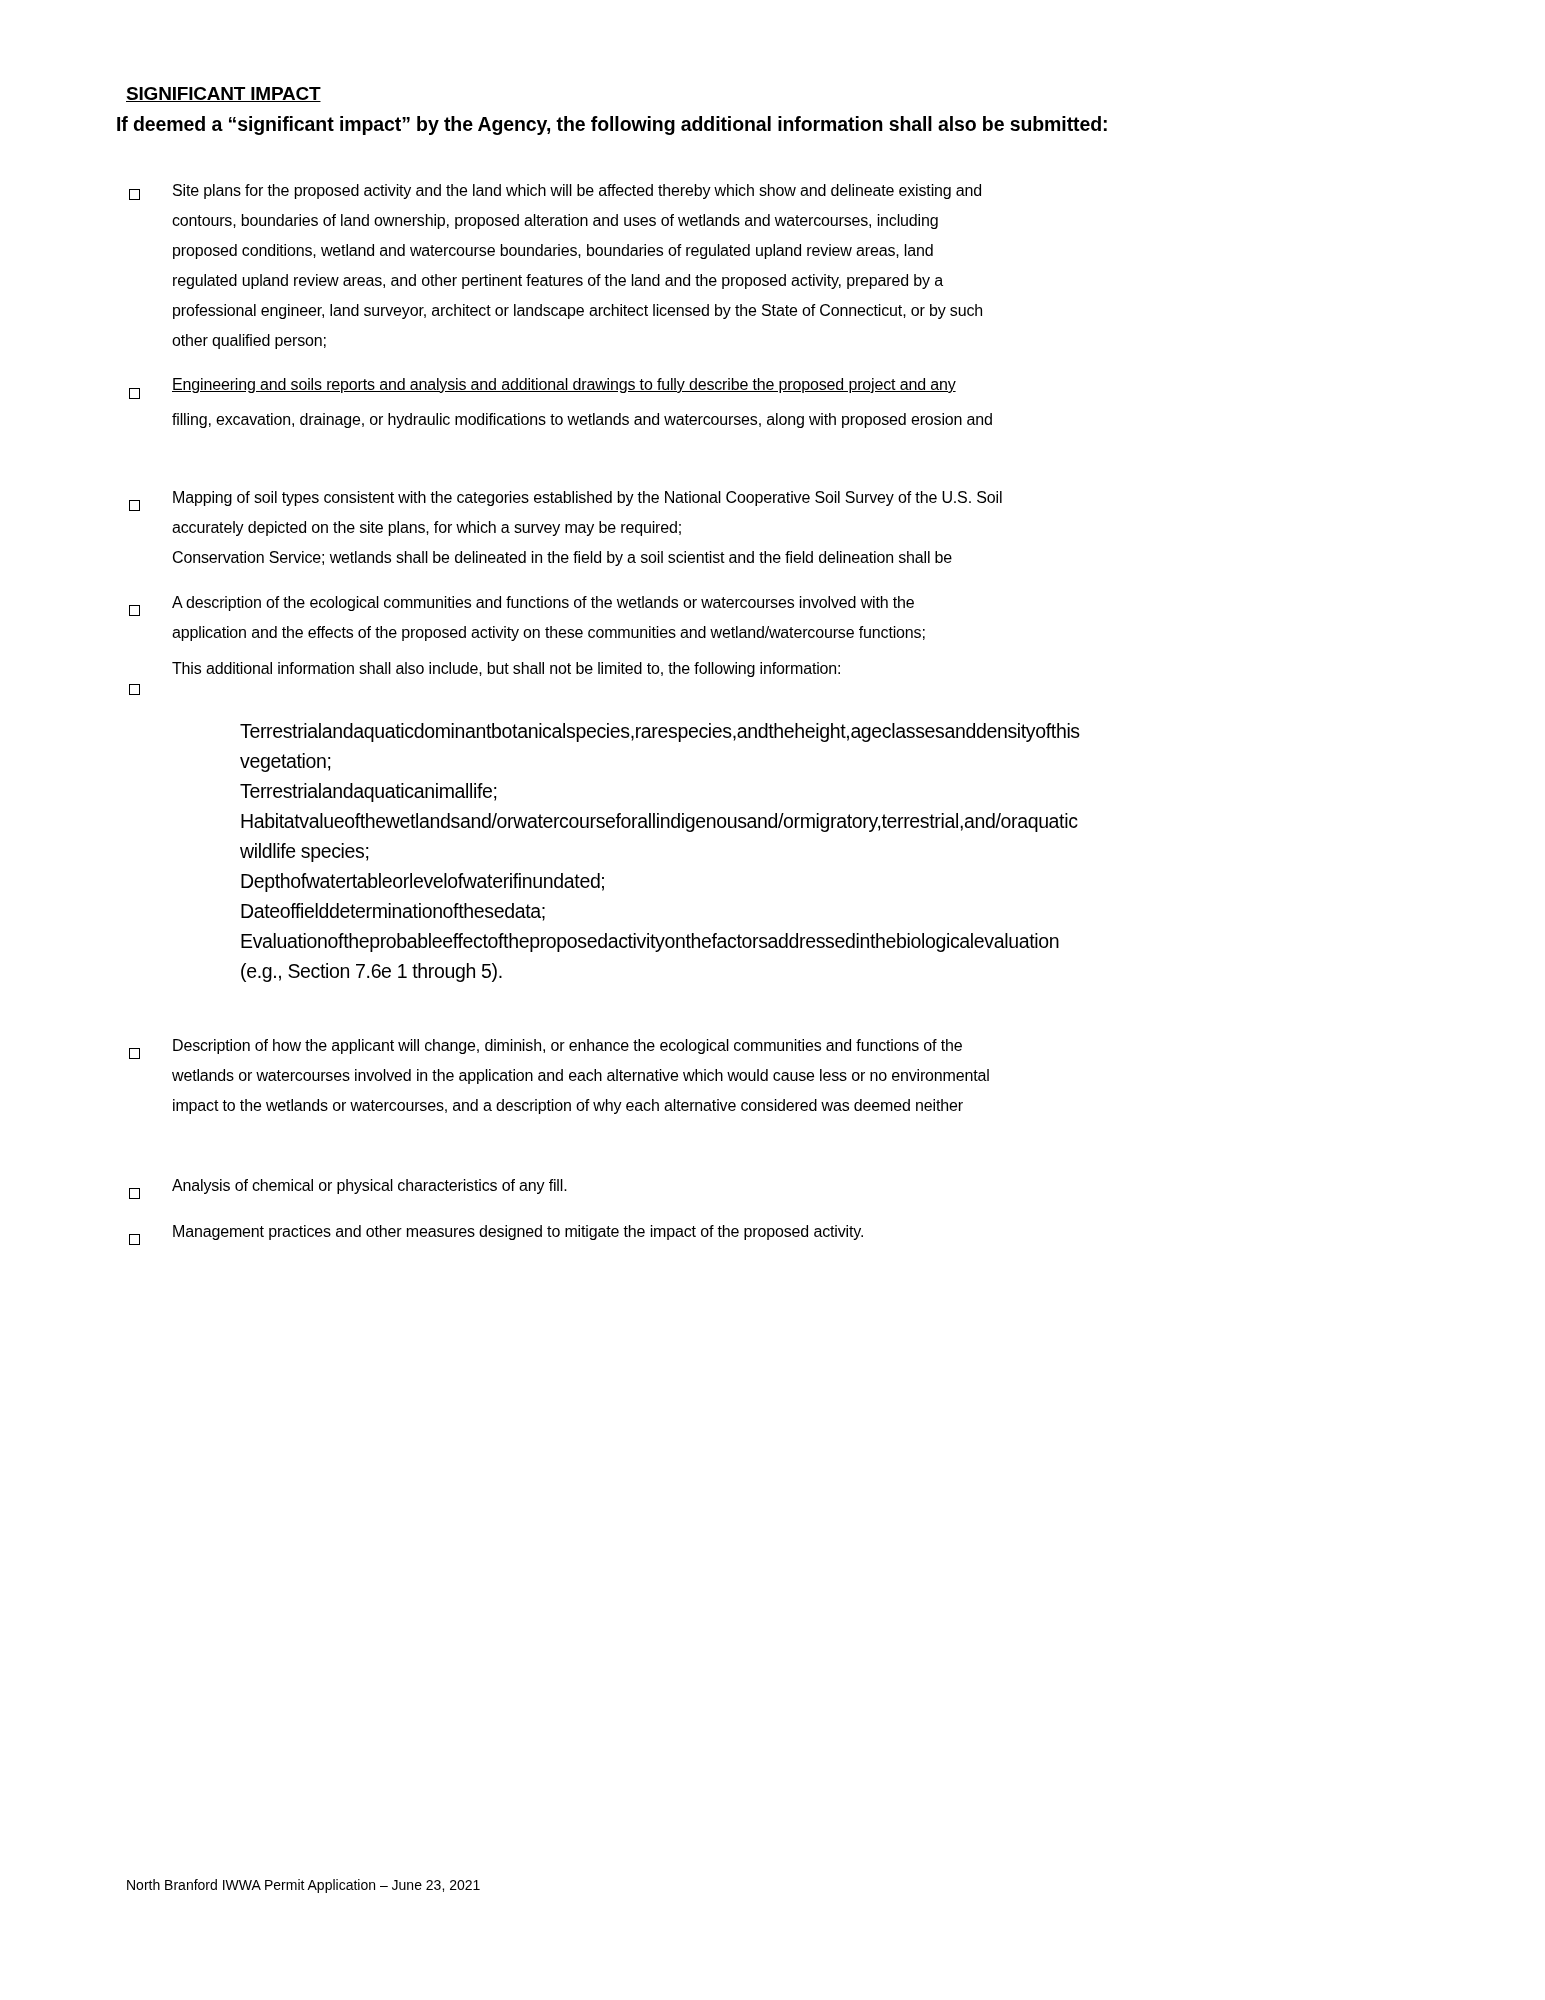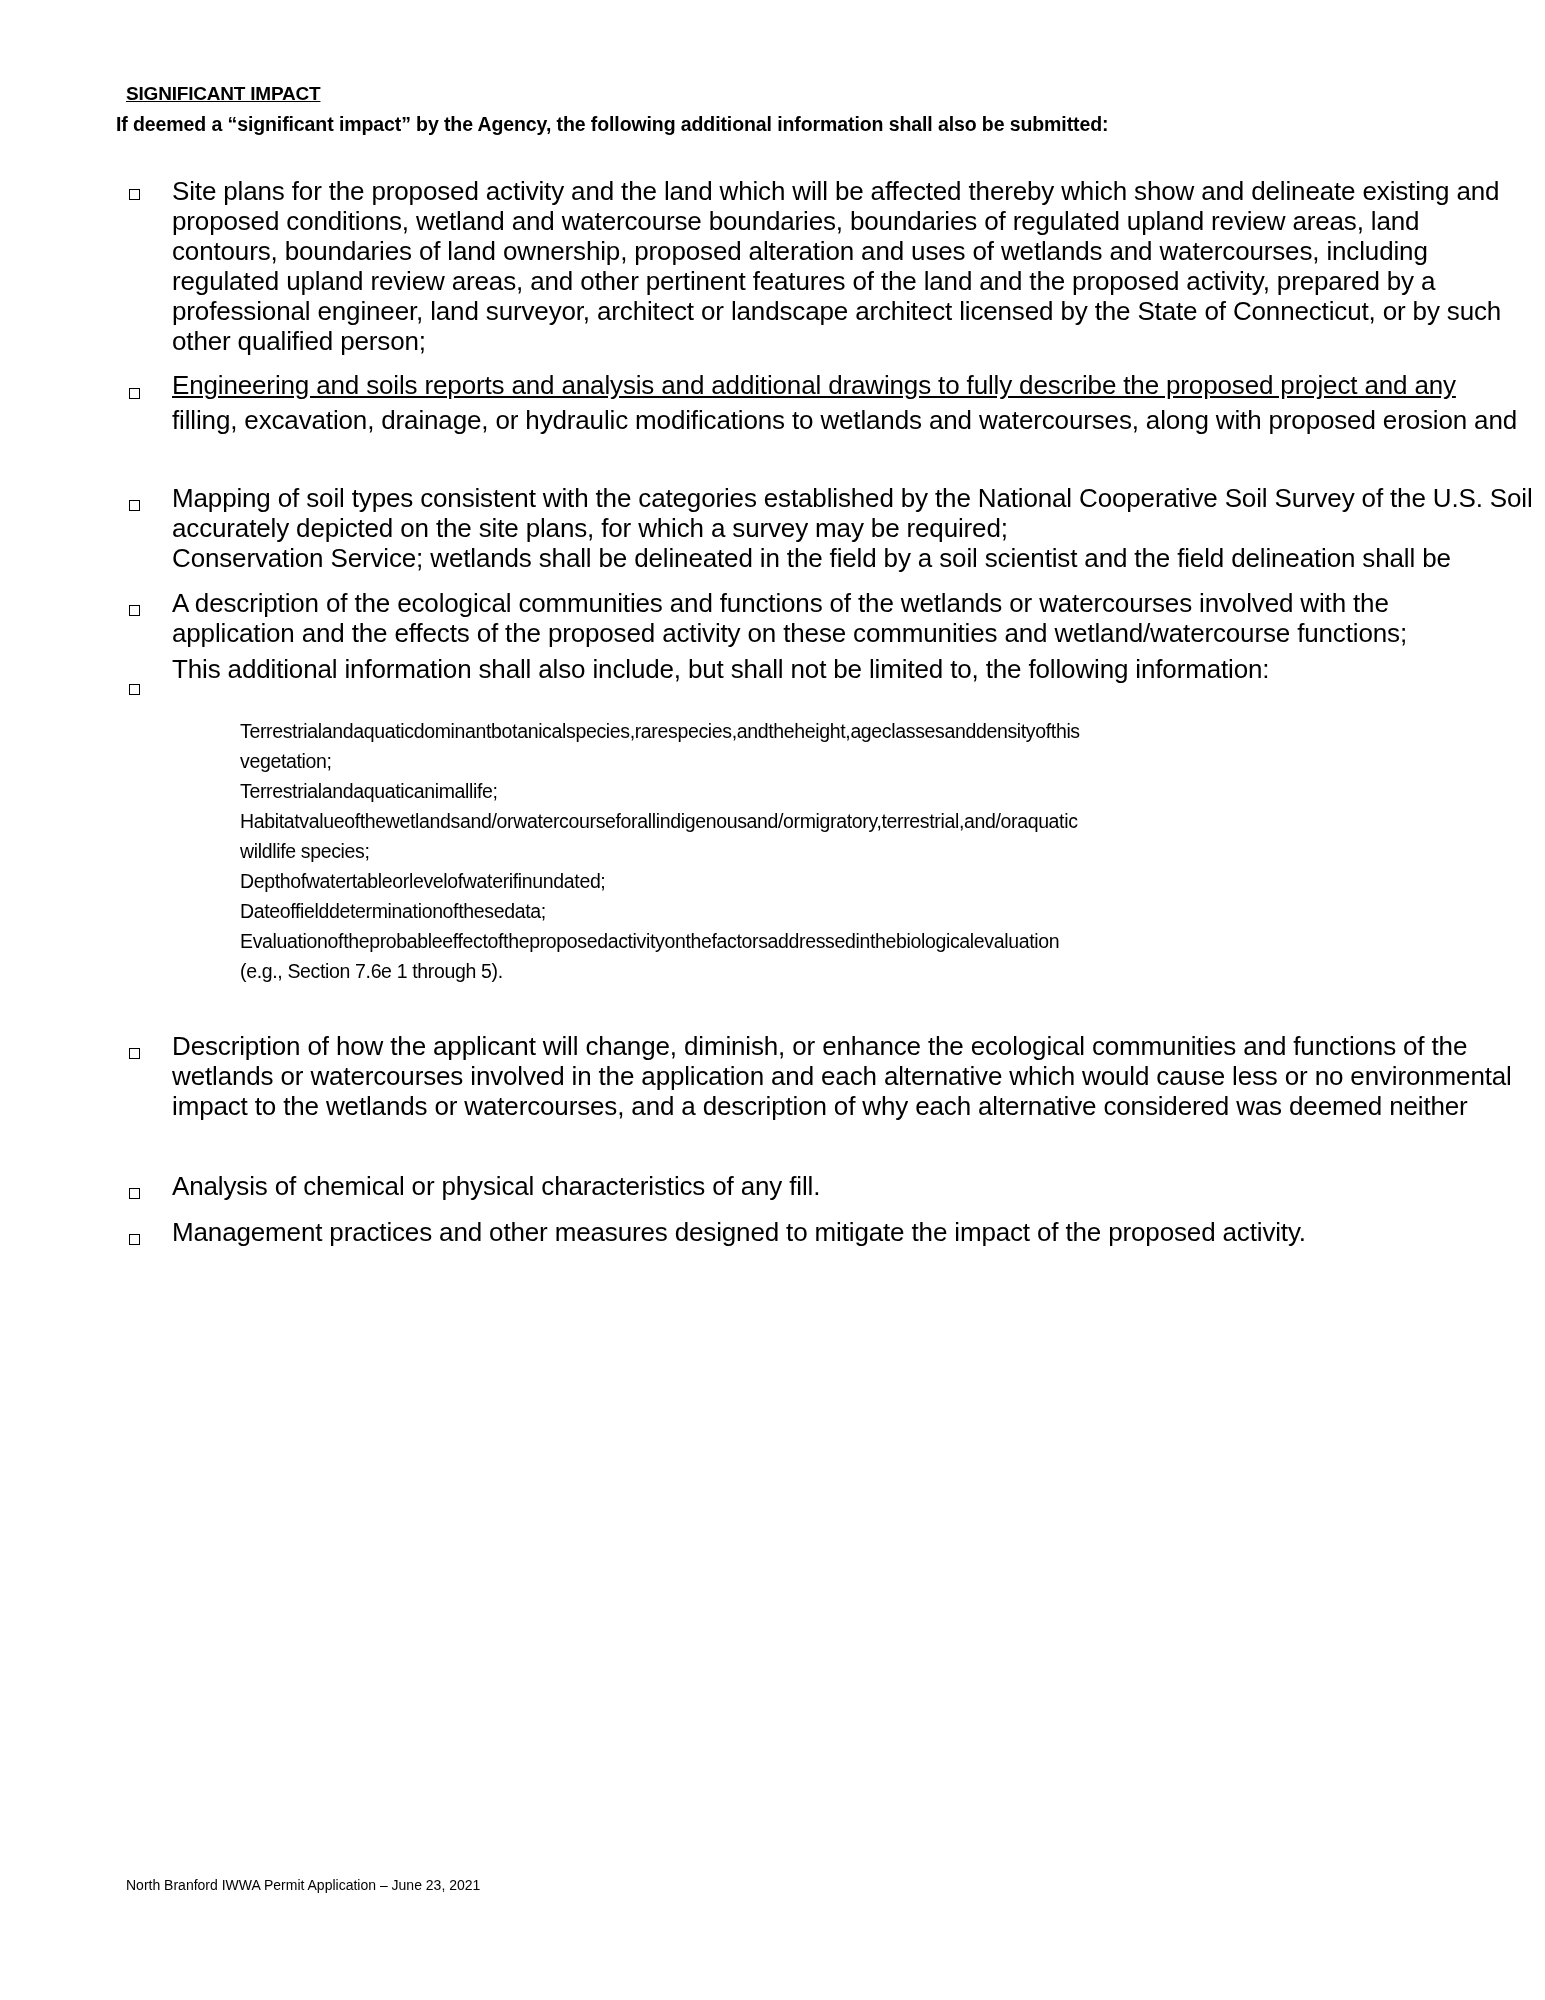--- a/index.html
+++ b/index.html
@@ -2,40 +2,40 @@
 <html><head>
 <meta charset="utf-8">
 <style>
   html, body { margin: 0; padding: 0; background: #ffffff; }
   body { width: 1545px; height: 2000px; position: relative; overflow: hidden; color: #000; font-family: "Liberation Sans", sans-serif; }
   .page { position: absolute; left: 0; top: 0; width: 1545px; height: 2000px; }
   .heading { position: absolute; left: 126px; top: 83px; font-size: 19px; font-weight: bold; text-decoration: underline; letter-spacing: -0.2px; }
   .subtitle { position: absolute; left: 116px; top: 113px; font-size: 19.5px; font-weight: bold; letter-spacing: -0.1px; white-space: nowrap; }
   .item { position: absolute; left: 0; width: 1545px; }
   .checkbox { position: absolute; left: 129px; width: 11px; height: 11px; border: 1px solid #000; box-sizing: border-box; }
-  .lines { position: absolute; left: 172px; font-size: 26px; }
+  .lines { position: absolute; left: 172px; font-size: 16px; }
   .line { height: 30px; line-height: 30px; white-space: nowrap; letter-spacing: -0.15px; }
   .sublist { position: absolute; left: 240px; top: 716px; font-size: 19.5px; }
   .sublist .line { letter-spacing: -0.35px; }
   .footer { position: absolute; left: 126px; top: 1877px; font-family: Liberation Sans, sans-serif; font-size: 14px; white-space: nowrap; }
 </style>
 </head>
 <body>
 
 <div class="page">
 
   <div class="heading">SIGNIFICANT IMPACT</div>
   <div class="subtitle">If deemed a “significant impact” by the Agency, the following additional information shall also be submitted:</div>
 
   <div class="item">
     <div class="checkbox" style="top:189px;"></div>
     <div class="lines" style="top:176px;">
       <div class="line">Site plans for the proposed activity and the land which will be affected thereby which show and delineate existing and</div>
+      <div class="line">contours, boundaries of land ownership, proposed alteration and uses of wetlands and watercourses, including</div>
       <div class="line">proposed conditions, wetland and watercourse boundaries, boundaries of regulated upland review areas, land</div>
-      <div class="line">contours, boundaries of land ownership, proposed alteration and uses of wetlands and watercourses, including</div>
       <div class="line">regulated upland review areas, and other pertinent features of the land and the proposed activity, prepared by a</div>
       <div class="line">professional engineer, land surveyor, architect or landscape architect licensed by the State of Connecticut, or by such</div>
       <div class="line">other qualified person;</div>
     </div>
   </div>
 
   <div class="item">
     <div class="checkbox" style="top:388px;"></div>
     <div class="lines" style="top:370px;">
       <div class="line" style="height:35px;text-decoration:underline;">Engineering and soils reports and analysis and additional drawings to fully describe the proposed project and any</div>

